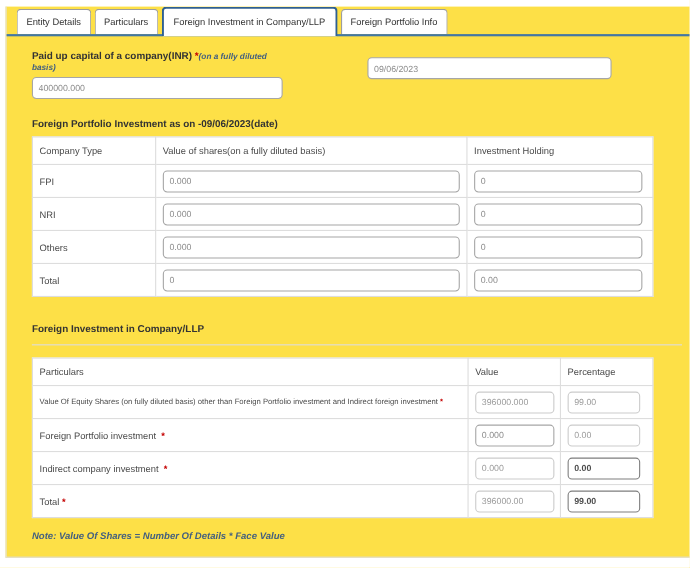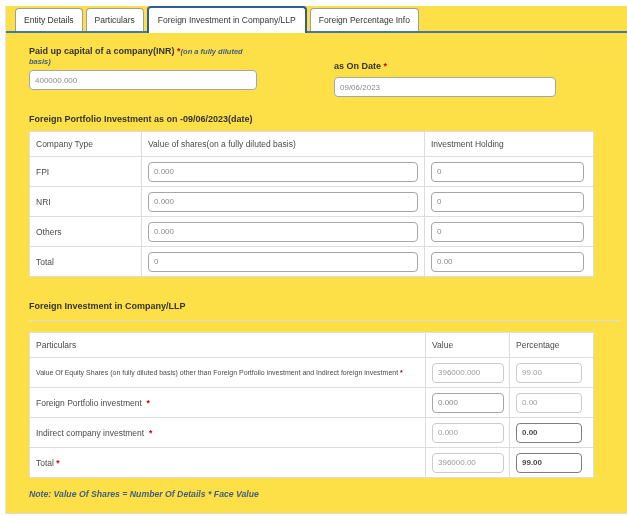--- a/index.html
+++ b/index.html
@@ -58,33 +58,32 @@
 </style>
 </head>
 <body>
 
 <div class="panel">
 
   <div class="tabbar">
     <div class="tab">Entity Details</div>
     <div class="tab">Particulars</div>
     <div class="tab active">Foreign Investment in Company/LLP</div>
-    <div class="tab">Foreign Percentage Info</div>
+    <div class="tab">Foreign Portfolio Info</div>
   </div>
 
   <div class="content">
 
     <div class="field-row">
       <div class="field-a">
         <span class="label">Paid up capital of a company(INR)</span>
         <span class="req">*</span><span class="hint">(on a fully diluted basis)</span>
         <input class="inp" type="text" value="400000.000" style="">
       </div>
       <div class="field-b">
-        <span class="label"><span>as On Date</span> <span class="req">*</span></span>
         <input class="inp" type="text" value="09/06/2023" style="">
       </div>
     </div>
 
     <div class="sec-heading h-portfolio">Foreign Portfolio Investment as on -09/06/2023(date)</div>
 
     <table class="tbl1">
       <tbody>
           <tr>
         <th class="c1">Company Type</th>

